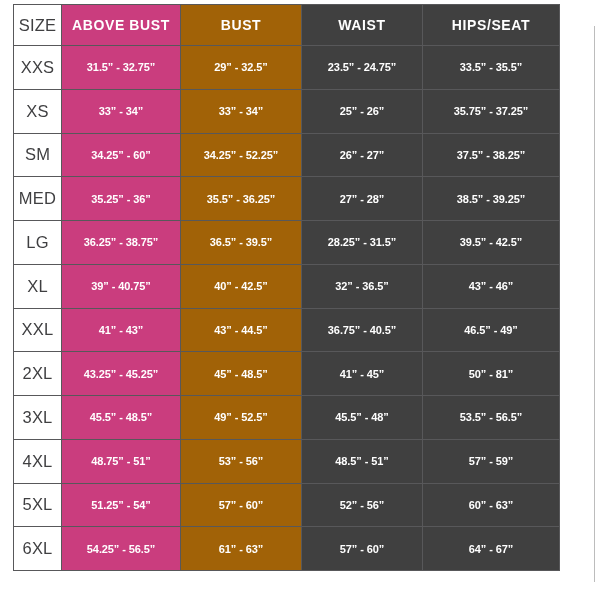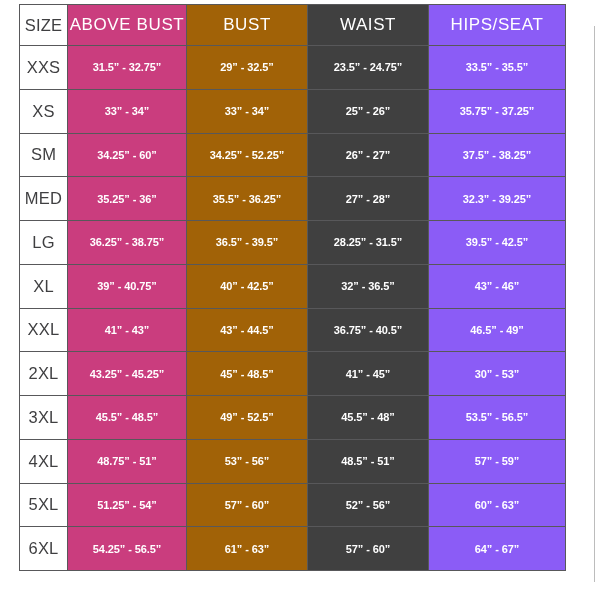--- a/index.html
+++ b/index.html
@@ -10,21 +10,21 @@
     height: 600px;
     overflow: hidden;
   }
   body {
     font-family: "Liberation Sans", sans-serif;
     -webkit-font-smoothing: antialiased;
   }
 
   #chart-wrap {
     position: absolute;
-    left: 19px;
+    left: 13px;
     top: 4px;
     width: 546px;
     height: 434px;
   }
 
   table.size-chart {
     border-collapse: collapse;
     table-layout: fixed;
     width: 546px;
     height: 567px;
@@ -55,36 +55,36 @@
   td.size-cell {
     background: #ffffff;
     color: #3f3f41;
     font-weight: 400;
     font-size: 16.5px;
     letter-spacing: 0.2px;
   }
 
   th.col-head {
     color: #ffffff;
-    font-weight: 400;
-    font-size: 17px;
+    font-weight: 700;
+    font-size: 14px;
     letter-spacing: 0.6px;
   }
 
   td.val {
     color: #ffffff;
     font-weight: bold;
     font-size: 11px;
     letter-spacing: -0.1px;
   }
 
   .bg-ab    { background: #ca3d7e; }
   .bg-bust  { background: #a16207; }
   .bg-waist { background: #404040; }
-  .bg-hips  { background: #8b5cf6; }
+  .bg-hips  { background: #404040; }
 
   
   #right-rule {
     position: absolute;
     left: 594px;
     top: 26px;
     width: 1px;
     height: 556px;
     background: #bcbcbc;
   }
@@ -130,21 +130,21 @@
           <td class="val bg-ab">34.25” - 60”</td>
           <td class="val bg-bust">34.25” - 52.25”</td>
           <td class="val bg-waist">26” - 27”</td>
           <td class="val bg-hips">37.5” - 38.25”</td>
         </tr>
         <tr class="data-row">
           <td class="size-cell">MED</td>
           <td class="val bg-ab">35.25” - 36”</td>
           <td class="val bg-bust">35.5” - 36.25”</td>
           <td class="val bg-waist">27” - 28”</td>
-          <td class="val bg-hips">32.3” - 39.25”</td>
+          <td class="val bg-hips">38.5” - 39.25”</td>
         </tr>
         <tr class="data-row">
           <td class="size-cell">LG</td>
           <td class="val bg-ab">36.25” - 38.75”</td>
           <td class="val bg-bust">36.5” - 39.5”</td>
           <td class="val bg-waist">28.25” - 31.5”</td>
           <td class="val bg-hips">39.5” - 42.5”</td>
         </tr>
         <tr class="data-row">
           <td class="size-cell">XL</td>
@@ -158,21 +158,21 @@
           <td class="val bg-ab">41” - 43”</td>
           <td class="val bg-bust">43” - 44.5”</td>
           <td class="val bg-waist">36.75” - 40.5”</td>
           <td class="val bg-hips">46.5” - 49”</td>
         </tr>
         <tr class="data-row">
           <td class="size-cell">2XL</td>
           <td class="val bg-ab">43.25” - 45.25”</td>
           <td class="val bg-bust">45” - 48.5”</td>
           <td class="val bg-waist">41” - 45”</td>
-          <td class="val bg-hips">30” - 53”</td>
+          <td class="val bg-hips">50” - 81”</td>
         </tr>
         <tr class="data-row">
           <td class="size-cell">3XL</td>
           <td class="val bg-ab">45.5” - 48.5”</td>
           <td class="val bg-bust">49” - 52.5”</td>
           <td class="val bg-waist">45.5” - 48”</td>
           <td class="val bg-hips">53.5” - 56.5”</td>
         </tr>
         <tr class="data-row">
           <td class="size-cell">4XL</td>

